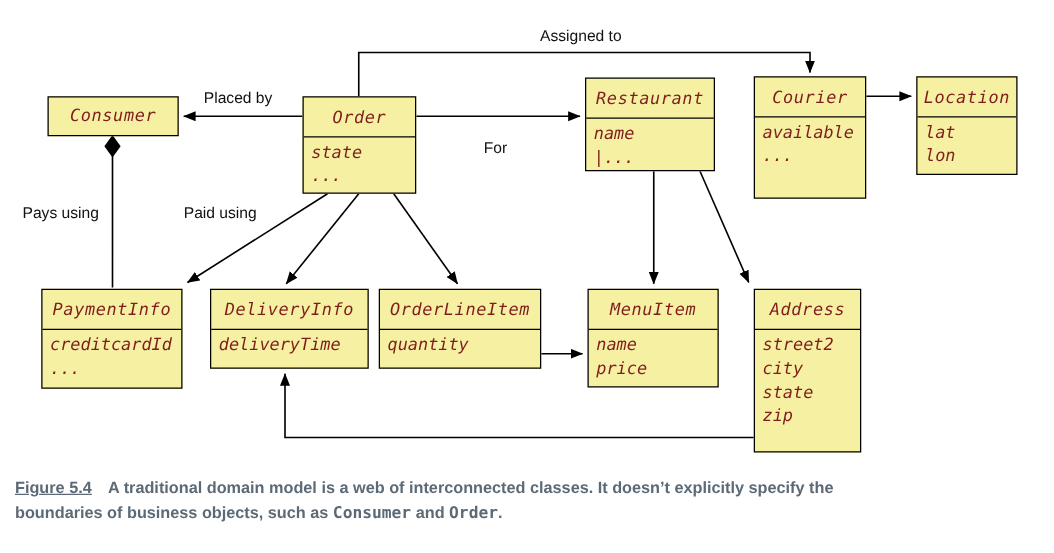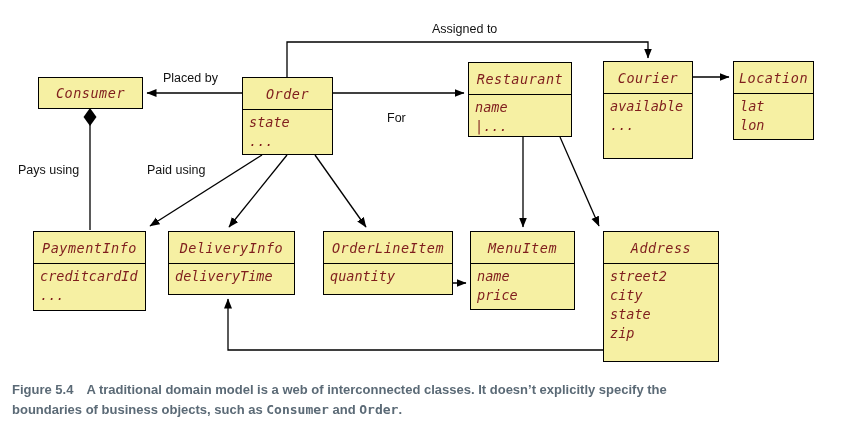--- a/index.html
+++ b/index.html
@@ -42,21 +42,21 @@
   }
   
   .caption{
     position:absolute;
     left:12px;top:380px;width:820px;
     color:#5B6A76;
     font-weight:bold;
     font-size:13px;
     line-height:19.5px;
   }
-  .caption .fig-label{margin-right:13px;}
+  .caption .fig-label{margin-right:13px;text-decoration:underline;}
   .caption-code{
     font-family:"DejaVu Sans Mono", monospace;
     font-size:13px;
     font-weight:bold;
   }
 </style>
 </head>
 <body>
 
 <div class="stage">
@@ -144,36 +144,36 @@
     </div>
   </div>
 
   <div class="uml-box" style="left:168px;top:231px;width:127px;height:64px;">
     <div class="uml-title">DeliveryInfo</div>
     <div class="uml-attrs">
       <div class="uml-attr">deliveryTime</div>
     </div>
   </div>
 
-  <div class="uml-box" style="left:303px;top:231px;width:130px;height:64px;margin-left:20px;">
+  <div class="uml-box" style="left:303px;top:231px;width:130px;height:64px;">
     <div class="uml-title">OrderLineItem</div>
     <div class="uml-attrs">
       <div class="uml-attr">quantity</div>
     </div>
   </div>
 
   <div class="uml-box" style="left:470px;top:231px;width:105px;height:79px;">
     <div class="uml-title">MenuItem</div>
     <div class="uml-attrs">
       <div class="uml-attr">name</div>
       <div class="uml-attr">price</div>
     </div>
   </div>
 
-  <div class="uml-box" style="left:603px;top:231px;width:116px;height:131px;">
+  <div class="uml-box" style="left:603px;top:231px;width:86px;height:131px;">
     <div class="uml-title">Address</div>
     <div class="uml-attrs">
       <div class="uml-attr">street2</div>
       <div class="uml-attr">city</div>
       <div class="uml-attr">state</div>
       <div class="uml-attr">zip</div>
     </div>
   </div>
 
   <div class="caption">

